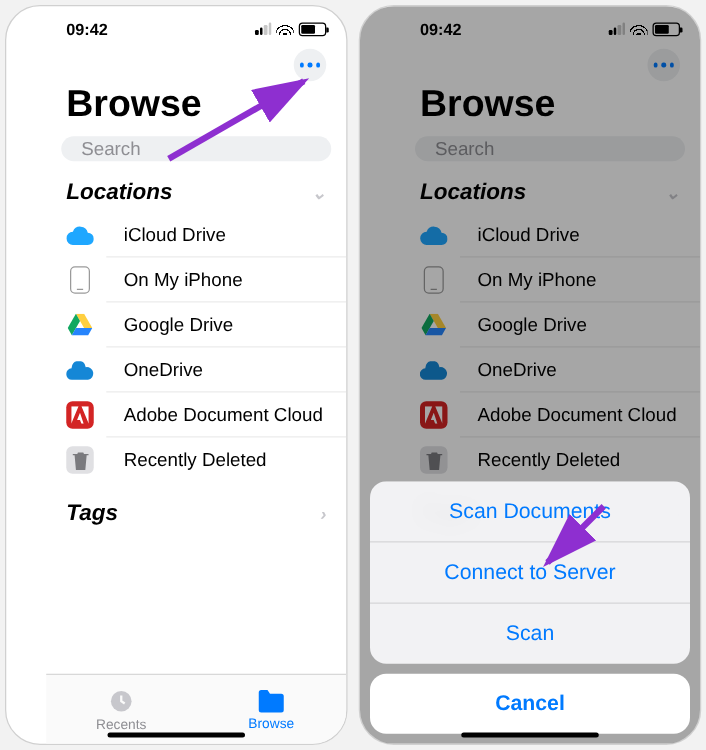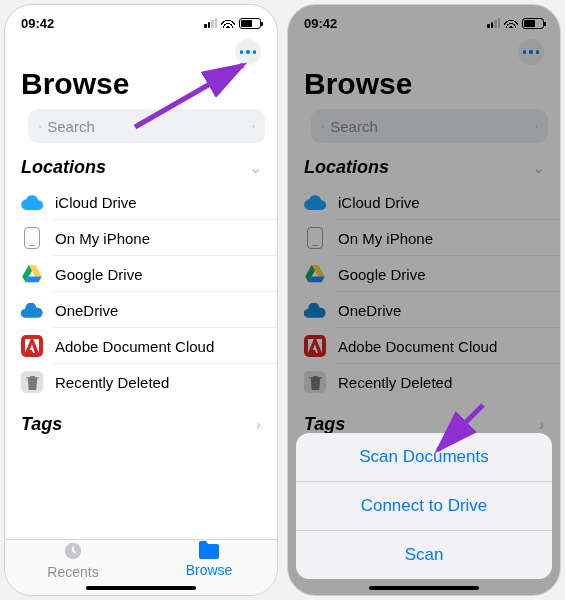--- a/index.html
+++ b/index.html
@@ -1,21 +1,21 @@
 <!DOCTYPE html>
 <html><head>
 <meta charset="utf-8">
 <style>
   * { box-sizing: border-box; margin: 0; padding: 0; font-family: -apple-system, "Helvetica Neue", Arial, sans-serif; }
   body { background: #f2f2f2; width: 565px; height: 600px; overflow: hidden; }
   .stage { display: flex; gap: 9px; padding: 4px; }
   .phone {
     width: 274px; height: 592px; background: #fff; border-radius: 28px;
     border: 1px solid #d0d0d0; position: relative; overflow: hidden;
-    display: flex; flex-direction: column;
+    display: flex; flex-direction: column; padding-left: 32px;
   }
   .phone.dim::before {
     content:""; position:absolute; inset:0; background: rgba(0,0,0,.35);
     z-index: 2;
   }
   .phone .content { position: relative; z-index: 1; flex: 1; display:flex; flex-direction:column;}
   
   .status { height: 30px; display:flex; justify-content: space-between; align-items: center;
     padding: 6px 16px 0; font-size: 13px; font-weight: 600;}
   .status .right { display:flex; gap:4px; align-items:center; }
@@ -33,49 +33,49 @@
   
   .morewrap { display:flex; justify-content:flex-end; padding: 4px 16px 0;}
   .morebtn { width:26px; height:26px; border-radius:13px; background:#eef0f2;
     display:flex; align-items:center; justify-content:center;}
   .morebtn .dots { display:flex; gap:3px;}
   .morebtn .dots span { width:3.5px; height:3.5px; border-radius:50%; background:#007aff;}
   
   .title { font-size: 30px; font-weight: 700; padding: 2px 16px 8px; color:#000;}
   
   .searchwrap { padding: 0 12px;}
-  .search { background:#eef0f2; border-radius: 10px; height:34px; display:flex; align-items:center;
-    padding: 0 10px; gap:6px; color:#8e8e93;margin-left:11px;}
+  .search { background:#eef0f2; border-radius: 10px; height:20px; display:flex; align-items:center;
+    padding: 0 10px; gap:6px; color:#8e8e93;}
   .search input { flex:1; border:none; background:transparent; font-size:15px; color:#000; outline:none;}
   .search input::placeholder{ color:#8e8e93;}
   
   .section-header { display:flex; justify-content:space-between; align-items:center;
     padding: 14px 16px 6px; font-size:18px; font-weight:700;font-style:italic;}
   .chev { color:#c7c7cc; font-size:14px;}
   .list { }
-  .row { display:flex; align-items:center; gap:12px; padding: 7px 16px; position:relative;}
+  .row { display:flex; align-items:center; gap:24px; padding: 7px 16px; position:relative;}
   .row::after { content:""; position:absolute; left:48px; right:0; bottom:0; height:1px; background:#ececec;}
   .row:last-child::after { display:none;}
   .row .icon { width:22px; height:22px; border-radius:5px; display:flex; align-items:center; justify-content:center;
     font-size:12px; color:#fff; flex-shrink:0;}
   .row .label { font-size:15px; color:#000;}
   
   .ic-cloud { background:#fff;}
   .ic-cloud svg path{ fill:#1fa7ff;}
   .ic-phone { background:#fff; border:1px solid #9a9a9a; border-radius:4px; width:16px; height:22px; position:relative;}
   .ic-phone::after{content:""; position:absolute; bottom:2px; left:50%; transform:translateX(-50%); width:5px; height:1px; background:#9a9a9a;}
   .ic-gdrive { }
   .ic-onedrive svg path{ fill:#1587d6;}
   .ic-adobe { background:#d32424; border-radius:5px;}
   .ic-trash { background:#e0e0e3; border-radius:5px;}
   
   .tabbar { height:56px; border-top:1px solid #d8d8d8; display:flex; background:#fafafa;
     position:relative; margin-top:auto;}
-  .tab { flex:1; display:flex; flex-direction:column; align-items:center; 
-    gap:2px; font-size:14px; color:#8e8e93;}
+  .tab { flex:1; display:flex; flex-direction:column; align-items:center; justify-content:center;
+    gap:2px; font-size:11px; color:#8e8e93;}
   .tab.active { color:#007aff;}
   .homebar { position:absolute; left:50%; bottom:5px; transform:translateX(-50%);
     width:110px; height:4px; background:#000; border-radius:3px; z-index:5;}
   
   .sheet { position:absolute; left:8px; right:8px; bottom:8px; z-index:5;}
   .sheet-group { background: rgba(245,245,247,.96); border-radius:13px; overflow:hidden; margin-bottom:8px;
     backdrop-filter: blur(6px);}
   .sheet-item { text-align:center; padding:14px 0; font-size:17px; color:#007aff;
     border-top:0.5px solid rgba(0,0,0,.12);}
   .sheet-item:first-child{ border-top:none;}
@@ -314,23 +314,24 @@
       </div>
       <div class="section-header">
         <span>Tags</span>
         <span class="chev">›</span>
       </div>
     </div>
 
     <div class="sheet">
       <div class="sheet-group">
         <div class="sheet-item">Scan Documents</div>
-        <div class="sheet-item">Connect to Drive</div>
+        <div class="sheet-item">Connect to Server</div>
         <div class="sheet-item">Scan</div>
       </div>
+      <div class="sheet-cancel">Cancel</div>
     </div>
 
     <div class="homebar"></div>
 
     <svg class="arrow" style="left:140px; top:395px;" width="70" height="60">
       <defs>
           <marker id="ah2" markerWidth="10" markerHeight="10" refX="8" refY="3" orient="auto">
             <path d="M0,0 L9,3 L0,6 z" fill="#8e2fd0"></path>
           </marker>
         </defs>

